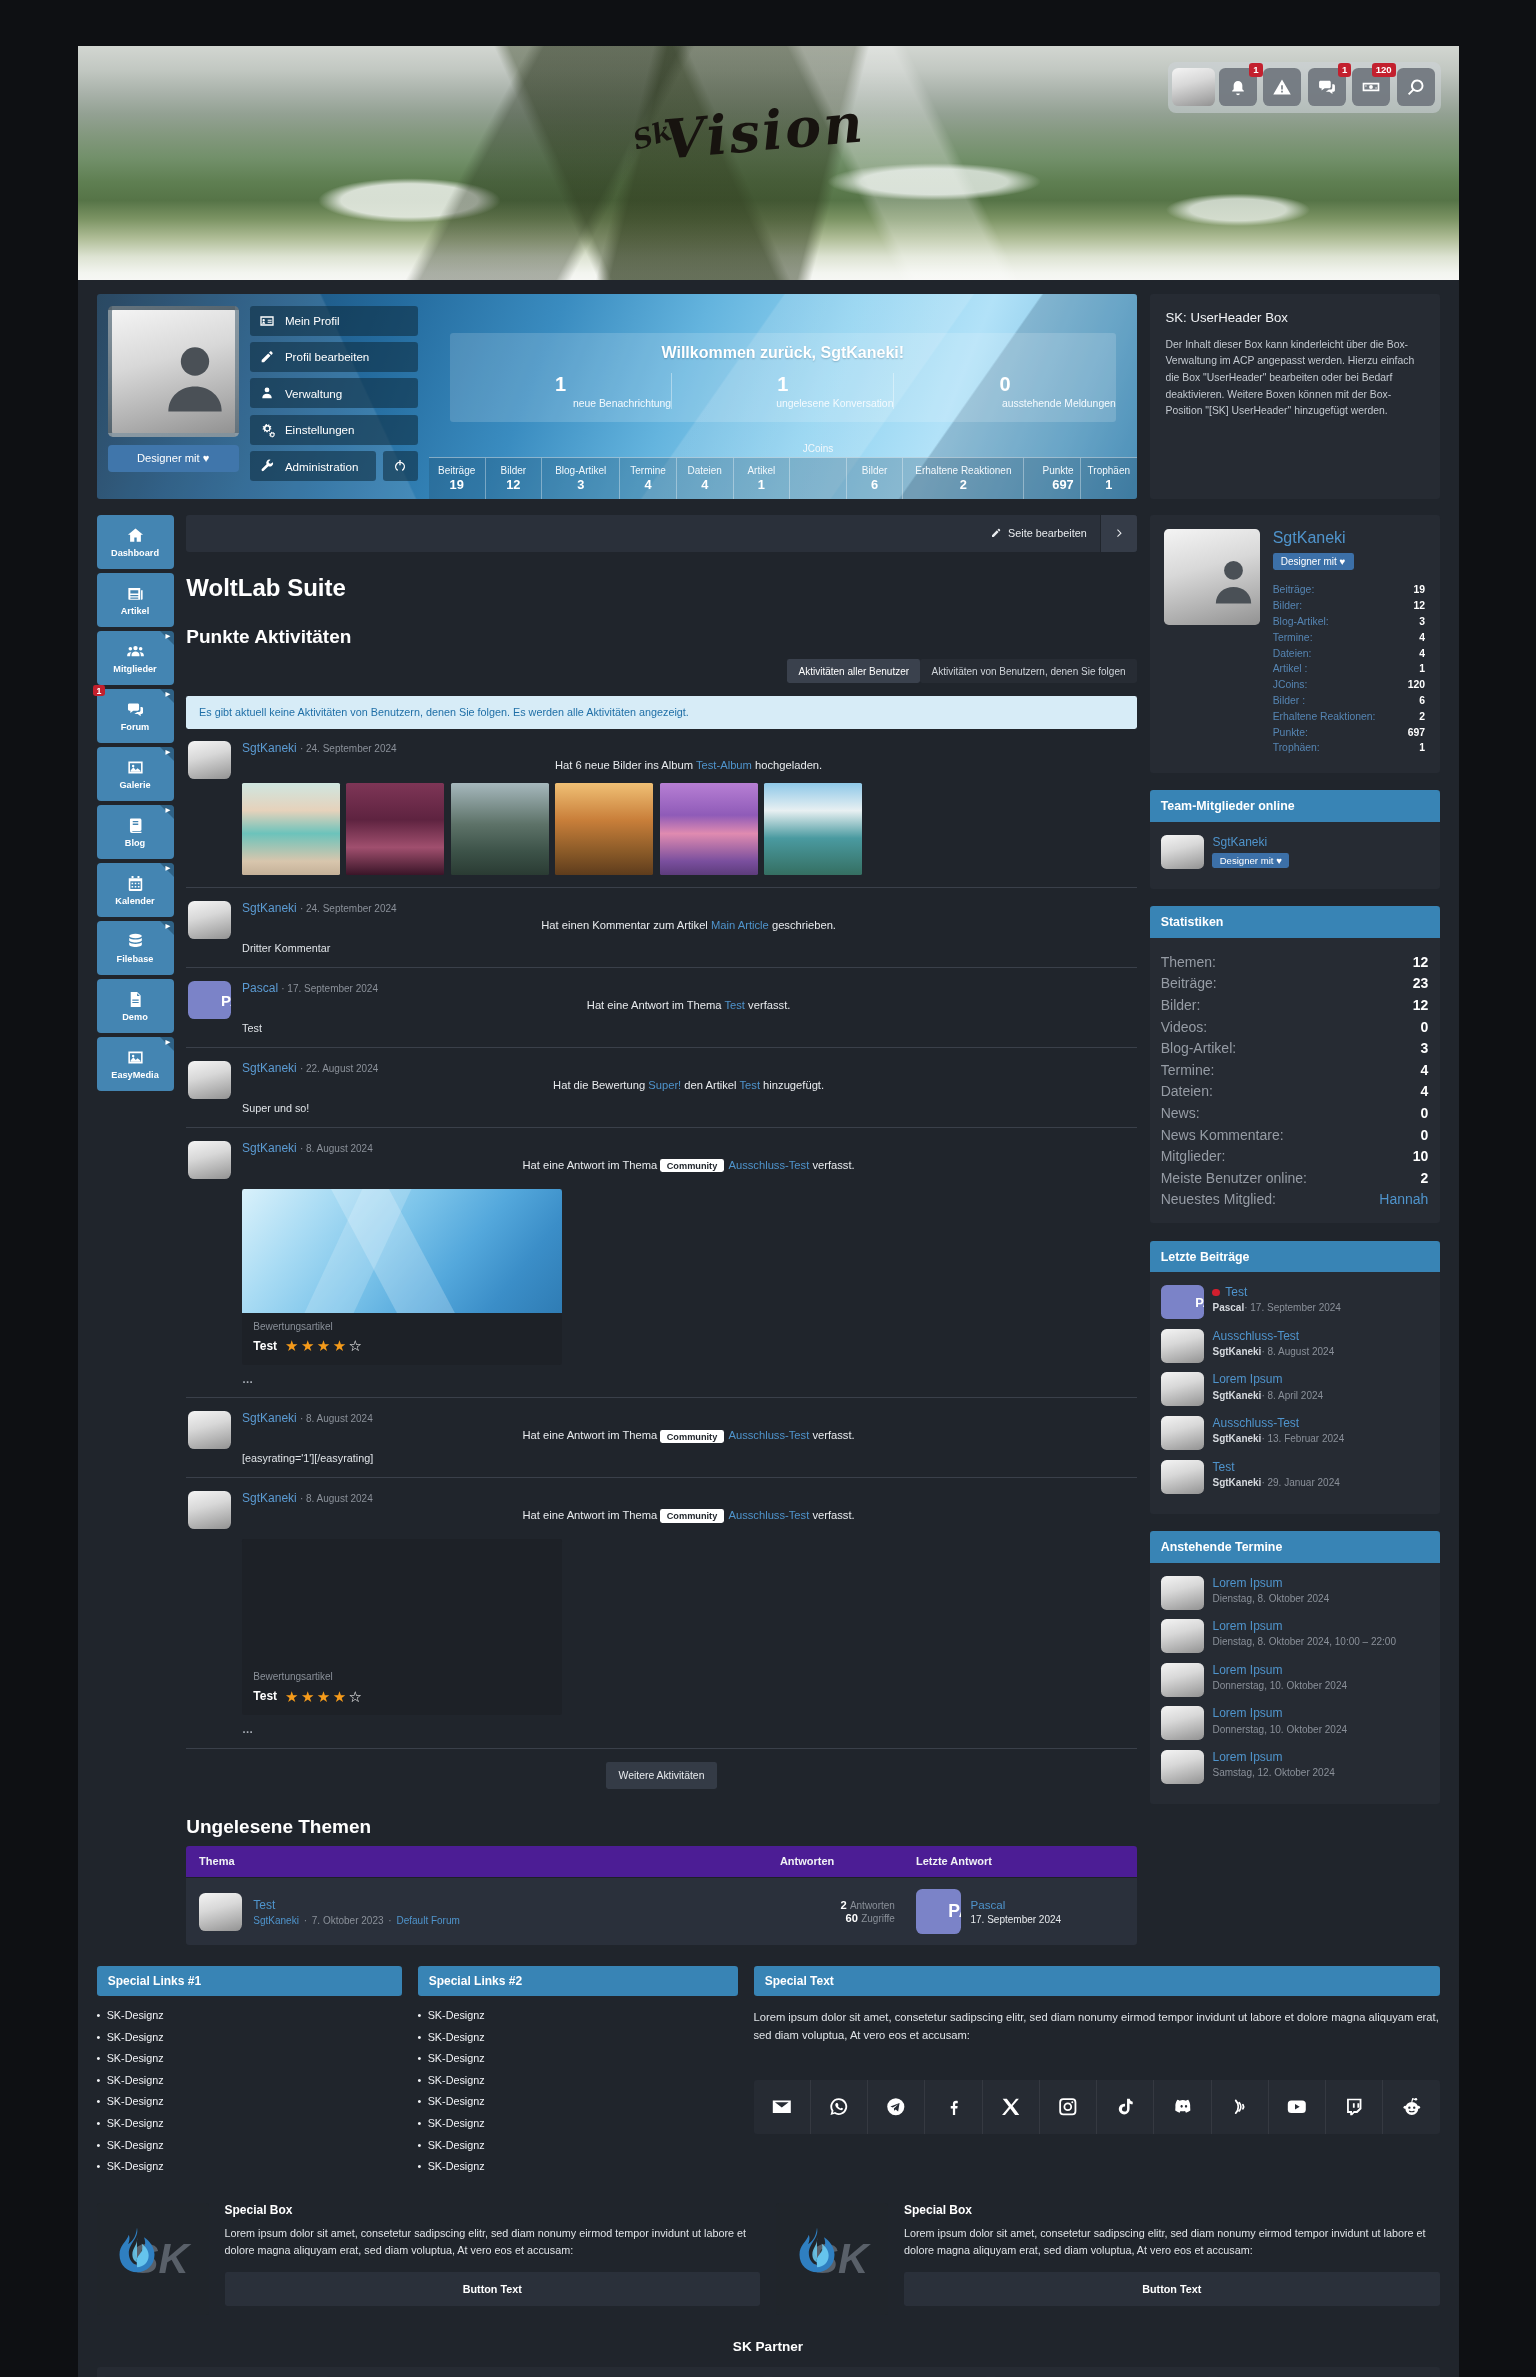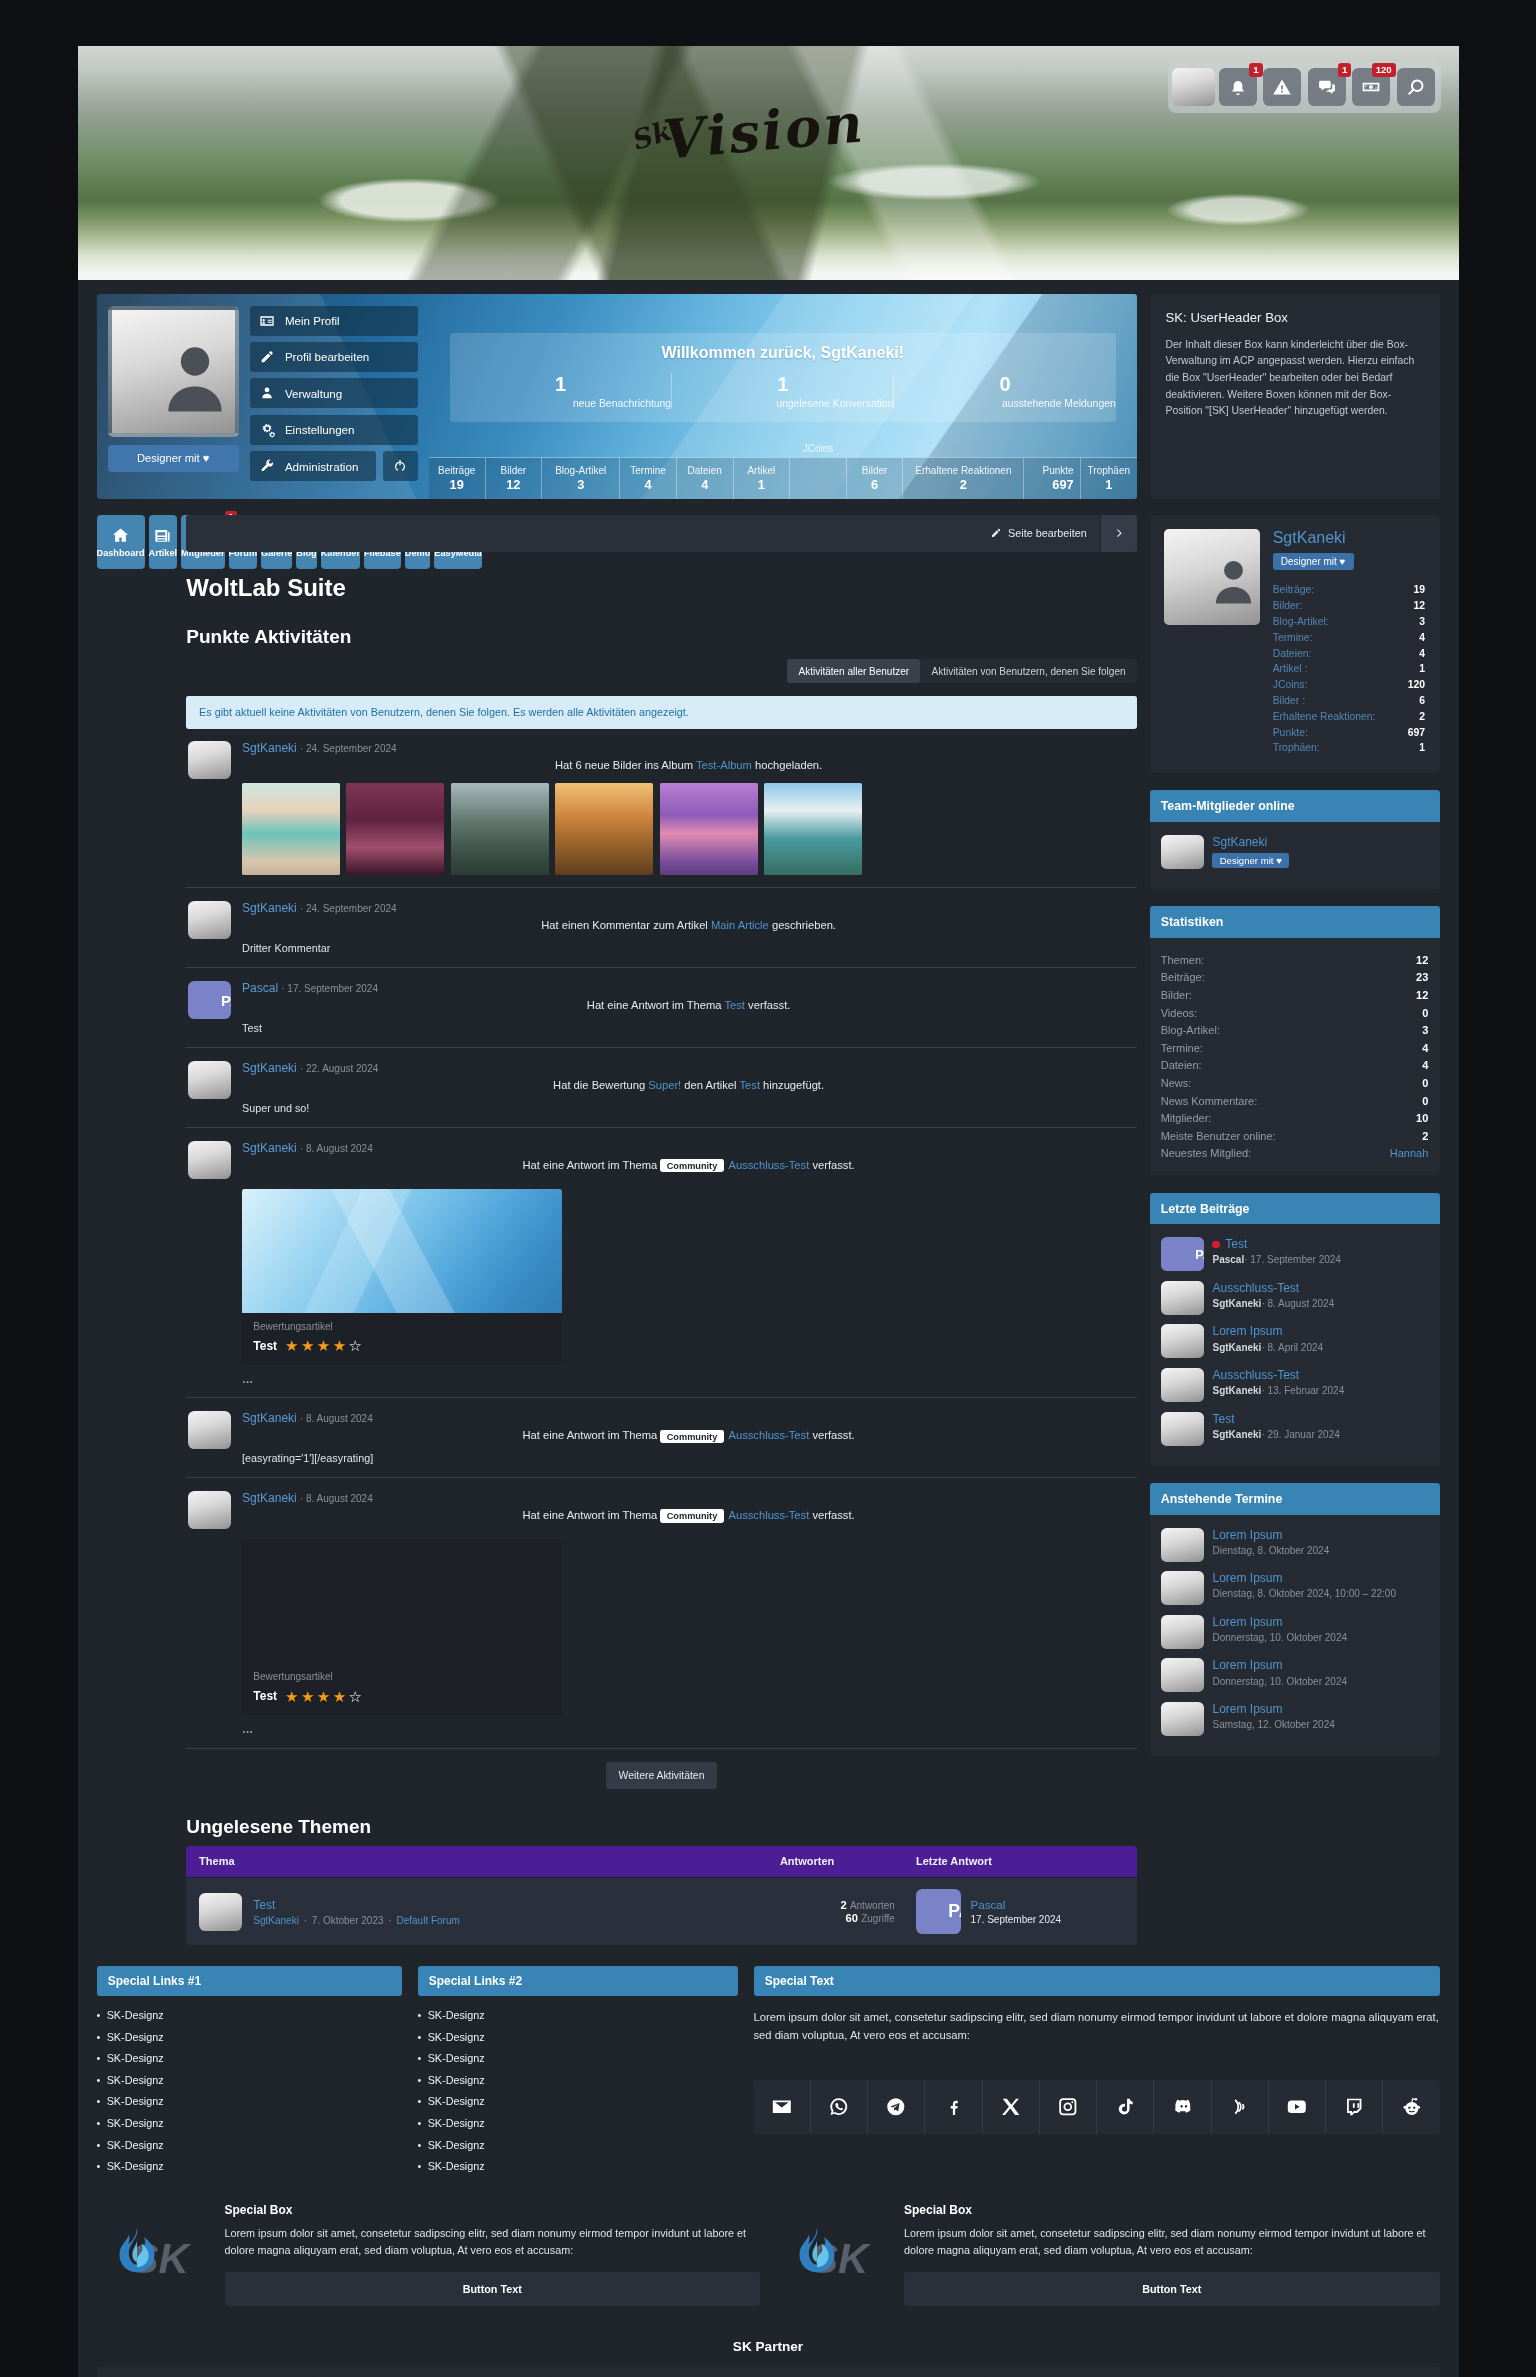--- a/index.html
+++ b/index.html
@@ -87,21 +87,21 @@
   .uh-stat-l{ font-size:10px; color:#f2f8fc; }
   .uh-stat-v{ font-size:12.8px; font-weight:bold; color:#fff; margin-top:0.8px; }
   .uh-info{ width:290px; flex:none; background:#262b33; border-radius:3.2px; padding:16px; }
   .uh-info h3{ font-size:13.2px; font-weight:normal; color:#f0f2f5; margin-bottom:11.2px; }
   .uh-info p{ font-size:10.4px; color:#c3c9d0; line-height:1.6; }
 
   
   .layout{ display:grid; grid-template-columns:77px 1fr 290px; gap:12.8px; margin:16px 19px 0; align-items:start; }
 
   
-  .sidenav{ display:flex; gap:4px; }
+  .sidenav{ display:flex; flex-direction:column; gap:4px; }
   .tile{ position:relative; height:54px; background:#4485b2; border-radius:4px; color:#fff;
     display:flex; flex-direction:column; align-items:center; justify-content:center; gap:3.2px; }
   .tile .ic svg{ width:19px; height:19px; }
   .tile-label{ font-size:9.2px; font-weight:bold; }
   .tile-fold{ position:absolute; top:0; right:0; width:0; height:0;
     border-top:14.4px solid rgba(8,35,52,.35); border-left:14.4px solid transparent; border-radius:0 4px 0 0; }
   .tile-arr{ position:absolute; top:1.6px; right:3.2px; font-size:6.4px; color:#fff; }
   .tile-badge{ position:absolute; top:-4px; left:-4px; background:#c3202e; color:#fff; font-size:8.8px;
     font-weight:bold; border-radius:2.4px; padding:0.8px 4px; }
 
@@ -180,21 +180,21 @@
   .p-col{ flex:1; min-width:0; }
   .p-name{ color:#4f94cc; font-size:16px; }
   .pill{ display:inline-block; background:#3c70a8; color:#fff; font-size:10px; padding:3.2px 8px;
     border-radius:2.4px; margin:5.6px 0 9.6px; }
   .p-row{ display:flex; justify-content:space-between; font-size:10.4px; margin:4.8px 0; }
   .p-row .l{ color:#5585b3; }
   .p-row .v{ color:#fff; font-weight:bold; }
   .side-box{ margin-bottom:17.6px; border-radius:3.2px; overflow:hidden; }
   .side-head{ background:#3884b5; color:#fff; font-size:12.4px; font-weight:bold; padding:8.8px 11.2px; }
   .side-body{ background:#262b33; padding:10.4px 11.2px; }
-  .s-row{ display:flex; justify-content:space-between; font-size:11px; margin:5.6px 0; }
+  .s-row{ display:flex; justify-content:space-between; font-size:14px; margin:5.6px 0; }
   .s-row .l{ color:#969ca5; }
   .s-row .v{ color:#fff; font-weight:bold; }
   .s-row .v a{ color:#4f94cc; font-weight:normal; }
   .mini-item{ display:flex; gap:8.8px; margin:9.6px 0; align-items:flex-start; }
   .mini-item:first-child{ margin-top:2.4px; }
   .mini-title{ color:#4f94cc; font-size:12px; display:flex; align-items:center; gap:5.6px; }
   .dot{ width:7.2px; height:7.2px; background:#d21f2e; border-radius:50%; display:inline-block; }
   .mini-meta{ font-size:10px; color:#8a9099; margin-top:3.2px; }
   .mini-meta b{ color:#d5d9de; }
   .team-name{ color:#4f94cc; font-size:12px; display:block; }

